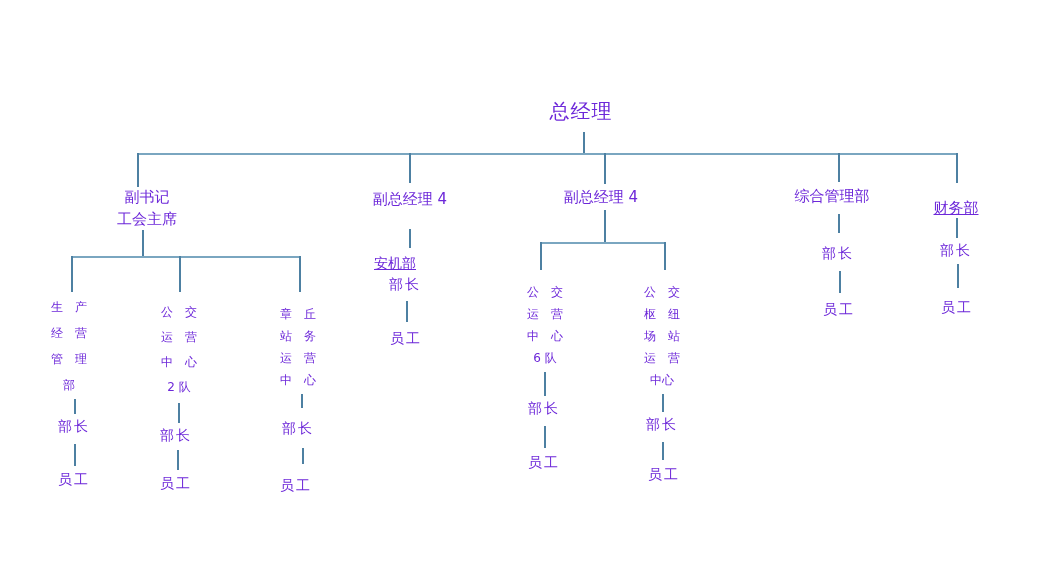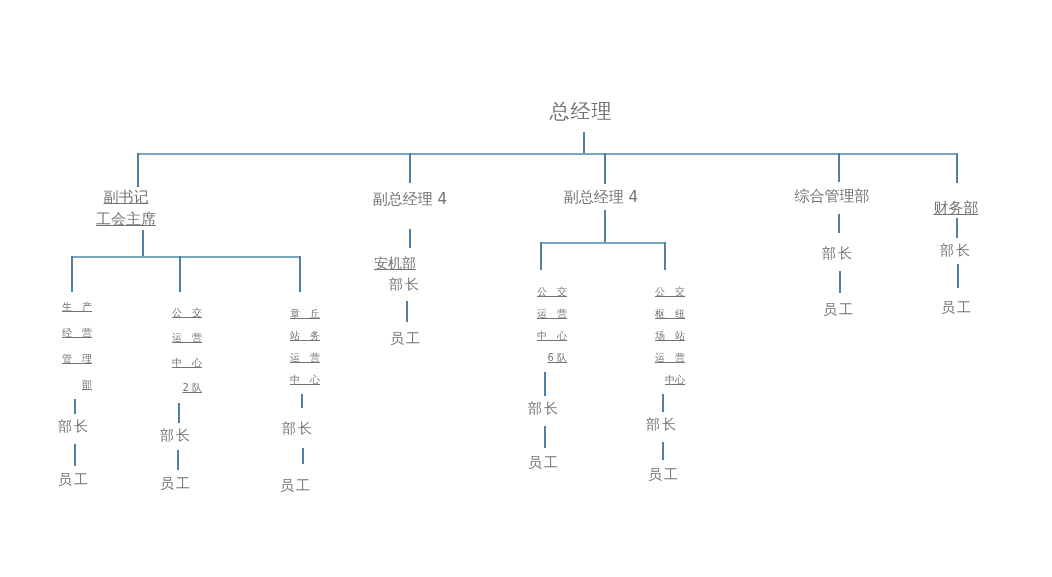--- a/index.html
+++ b/index.html
@@ -1,48 +1,48 @@
 <!DOCTYPE html>
 <html><head>
 <meta charset="utf-8">
 <style>
   html,body{margin:0;padding:0;background:#ffffff;}
   .page{
     position:relative;width:1052px;height:577px;background:#ffffff;overflow:hidden;
-    font-family:"DejaVu Sans","Liberation Sans",sans-serif;color:#737373;
+    font-family:"DejaVu Sans","Liberation Sans",sans-serif;color:#6d28d9;
   }
   .vline{position:absolute;width:2px;background:#4d80a2;}
   .hline{position:absolute;height:2px;background:#7aa6c0;}
   .lbl{position:absolute;text-align:center;font-size:15px;white-space:nowrap;line-height:17px;}
   .lbl.two div{line-height:22px;}
   .title{font-size:20px;letter-spacing:1px;}
   .small{font-size:14px;}
   .ls2{letter-spacing:2px;}
-  .col{position:absolute;font-size:10px;text-align:right;white-space:nowrap;text-decoration:underline;}
+  .col{position:absolute;font-size:12px;text-align:center;white-space:nowrap;}
   .lh26 div{height:26px;line-height:26px;}
   .lh25 div{height:25px;line-height:25px;}
   .lh22 div{height:22px;line-height:22px;}
   .alignl{text-align:left;text-decoration:underline;}
 </style>
 </head>
 <body>
 
 <div class="page">
 
   <div class="lbl title" style="left:536px;top:103px;width:90px;">总经理</div>
 
   <div class="vline" style="left:583px;top:132px;height:21px;"></div>
   <div class="hline" style="left:138px;top:153px;width:819px;"></div>
   <div class="vline" style="left:137px;top:153px;height:34px;"></div>
   <div class="vline" style="left:409px;top:153px;height:30px;"></div>
   <div class="vline" style="left:604px;top:153px;height:31px;"></div>
   <div class="vline" style="left:838px;top:153px;height:29px;"></div>
   <div class="vline" style="left:956px;top:153px;height:30px;"></div>
 
-  <div class="lbl two" style="left:84px;top:186px;width:84px;text-decoration:underline;">
+  <div class="lbl two" style="left:105px;top:186px;width:84px;">
     <div>副书记</div>
     <div>工会主席</div>
   </div>
   <div class="lbl" style="left:369px;top:191px;width:82px;">副总经理 4</div>
   <div class="lbl" style="left:560px;top:189px;width:82px;">副总经理 4</div>
   <div class="lbl" style="left:790px;top:188px;width:84px;">综合管理部</div>
   <div class="lbl" style="left:914px;top:200px;width:84px;text-decoration:underline;">财务部</div>
 
   <div class="vline" style="left:142px;top:230px;height:27px;"></div>
   <div class="hline" style="left:71px;top:256px;width:229px;"></div>

